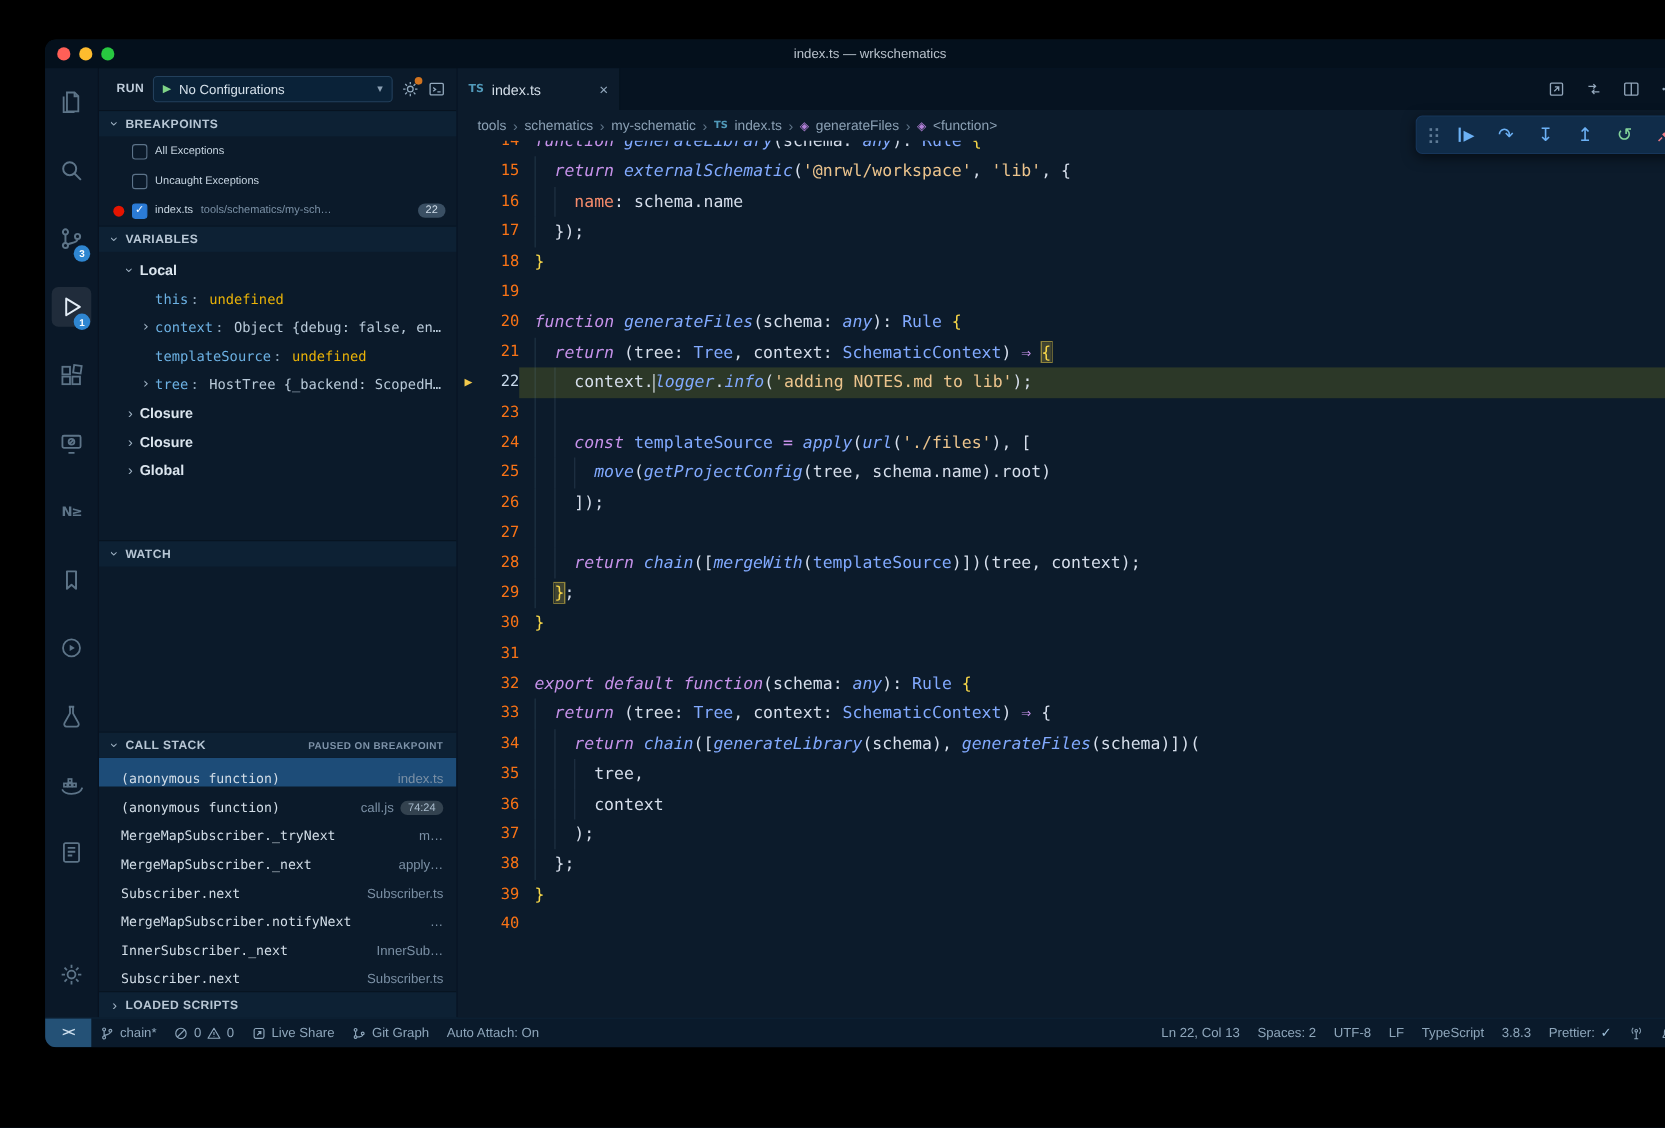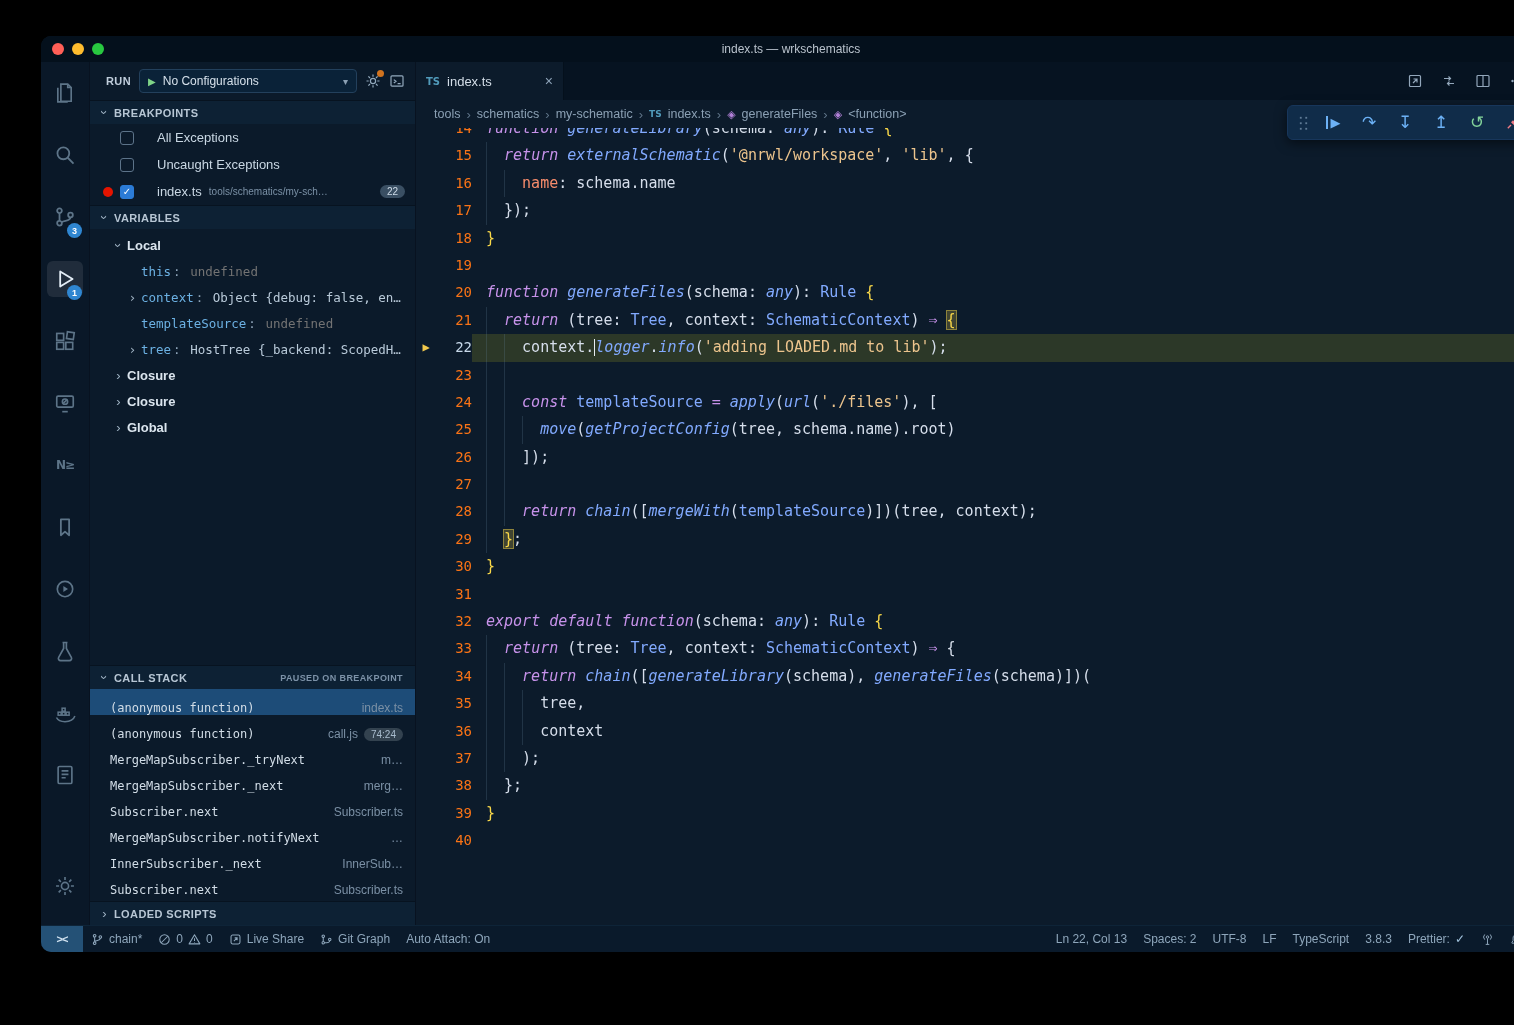--- a/index.html
+++ b/index.html
@@ -56,34 +56,34 @@
   .chev.none { visibility:hidden; }
   .sec-status { margin-left:auto; font-size:9px; font-weight:700; letter-spacing:.4px; color:#7d92a8; padding-right:4px; }
 
   .bp-body { flex:0 0 81px; padding-top:0; }
   .bp-row { height:27px; display:flex; align-items:center; gap:7px; padding:0 10px 0 13px; cursor:pointer; }
   .bp-dot { width:10px; height:10px; border-radius:50%; flex:0 0 10px; }
   .bp-dot.on { background:#e51400; }
   .bp-check { width:14px; height:14px; flex:0 0 14px; border:1px solid #5c7389; border-radius:3px;
               font-size:10px; line-height:12px; text-align:center; color:#fff; cursor:pointer; }
   .bp-check.checked { background:#2b7bd6; border-color:#2b7bd6; }
-  .bp-label { font-size:13px; color:#c9d7e3; white-space:nowrap;margin-left:16px; }
+  .bp-label { font-size:10px; color:#c9d7e3; white-space:nowrap; }
   .bp-path { flex:1; font-size:10px; color:#7b91a6; white-space:nowrap; overflow:hidden; text-overflow:ellipsis; }
   .pill { background:#3a4f63; color:#cfdce8; font-size:10px; border-radius:8px; padding:1px 7px; }
   .pill.dark { background:#33424f; color:#a9bccd; }
 
   .vars-body { flex:0 0 262px; padding-top:3px; overflow:hidden; }
   .var-group { height:26px; display:flex; align-items:center; padding-left:22px; gap:2px; cursor:pointer; }
   .var-group-label { font-size:13px; font-weight:700; color:#dbe5ee; }
   .var-row { height:26px; display:flex; align-items:center; padding-left:36px; gap:2px;
              font-family:"DejaVu Sans Mono",monospace; font-size:12.5px; cursor:pointer; white-space:nowrap; overflow:hidden; }
   .var-name { color:#6cb1e3; }
   .var-colon { color:#8ea4b8; }
   .var-value { color:#b9cad9; overflow:hidden; text-overflow:ellipsis; }
-  .var-value.undef { color:#737373; }
+  .var-value.undef { color:#eab308; }
 
   .watch-body { flex:1 1 auto; min-height:0; }
 
   .cs-body { flex:0 0 212px; overflow:hidden; }
   .cs-row { height:26px; display:flex; align-items:center; gap:8px; padding:12px 12px 0 20px; cursor:pointer; }
   .cs-row.sel { background:#1d4c78; }
   .cs-name { font-family:"DejaVu Sans Mono",monospace; font-size:12px; color:#d2dde7; white-space:nowrap; }
   .cs-right { margin-left:auto; display:flex; align-items:center; gap:6px; }
   .cs-loc { font-size:12px; color:#7b90a5; white-space:nowrap; }
 
@@ -370,20 +370,24 @@
             <div class="var-group">
               <span class="chev">›</span>
               <span class="var-group-label">Closure</span>
             </div>
             <div class="var-group">
               <span class="chev">›</span>
               <span class="var-group-label">Global</span>
             </div>
           </div>
 
+      <div class="sec-h">
+        <span class="chev open">›</span>
+        <span>WATCH</span>
+      </div>
       <div class="watch-body"></div>
 
       <div class="sec-h">
         <span class="chev open">›</span>
         <span>CALL STACK</span>
         <span class="sec-status">PAUSED ON BREAKPOINT</span>
       </div>
       <div class="cs-body">
             <div class="cs-row sel">
               <span class="cs-name">(anonymous function)</span>
@@ -400,21 +404,21 @@
             </div>
             <div class="cs-row">
               <span class="cs-name">MergeMapSubscriber._tryNext</span>
               <span class="cs-right">
                 <span class="cs-loc">m…</span>
               </span>
             </div>
             <div class="cs-row">
               <span class="cs-name">MergeMapSubscriber._next</span>
               <span class="cs-right">
-                <span class="cs-loc">merg…</span>
+                <span class="cs-loc">apply…</span>
               </span>
             </div>
             <div class="cs-row">
               <span class="cs-name">Subscriber.next</span>
               <span class="cs-right">
                 <span class="cs-loc">Subscriber.ts</span>
               </span>
             </div>
             <div class="cs-row">
               <span class="cs-name">MergeMapSubscriber.notifyNext</span>
@@ -526,21 +530,21 @@
               <div class="cl">
                 <span class="margin"></span>
                 <span class="lnum">21</span>
                 <span class="ltext"><span class="ig"></span><span class="tk-k">return </span><span class="tk-p">(</span><span class="tk-v">tree</span><span class="tk-p">: </span><span class="tk-ty">Tree</span><span class="tk-p">, </span><span class="tk-v">context</span><span class="tk-p">: </span><span class="tk-ty">SchematicContext</span><span class="tk-p">) </span><span class="tk-m">⇒</span><span class="tk-p"> </span><span class="tk-mk">{</span></span>
               </div>
               <div class="cl hl">
                 <span class="margin">
                   <span class="dbg-arrow">▶</span>
                 </span>
                 <span class="lnum">22</span>
-                <span class="ltext"><span class="ig"></span><span class="ig"></span><span class="tk-v">context</span><span class="tk-p">.</span><span class="caret"></span><span class="tk-f">logger</span><span class="tk-p">.</span><span class="tk-f">info</span><span class="tk-p">(</span><span class="tk-s">'adding LOADED.md to lib'</span><span class="tk-p">);</span></span>
+                <span class="ltext"><span class="ig"></span><span class="ig"></span><span class="tk-v">context</span><span class="tk-p">.</span><span class="caret"></span><span class="tk-f">logger</span><span class="tk-p">.</span><span class="tk-f">info</span><span class="tk-p">(</span><span class="tk-s">'adding NOTES.md to lib'</span><span class="tk-p">);</span></span>
               </div>
               <div class="cl">
                 <span class="margin"></span>
                 <span class="lnum">23</span>
                 <span class="ltext"><span class="ig"></span><span class="ig"></span></span>
               </div>
               <div class="cl">
                 <span class="margin"></span>
                 <span class="lnum">24</span>
                 <span class="ltext"><span class="ig"></span><span class="ig"></span><span class="tk-k">const </span><span class="tk-ty">templateSource</span><span class="tk-p"> </span><span class="tk-m">=</span><span class="tk-p"> </span><span class="tk-f">apply</span><span class="tk-p">(</span><span class="tk-f">url</span><span class="tk-p">(</span><span class="tk-s">'./files'</span><span class="tk-p">)</span><span class="tk-p">, </span><span class="tk-p">[</span></span>

